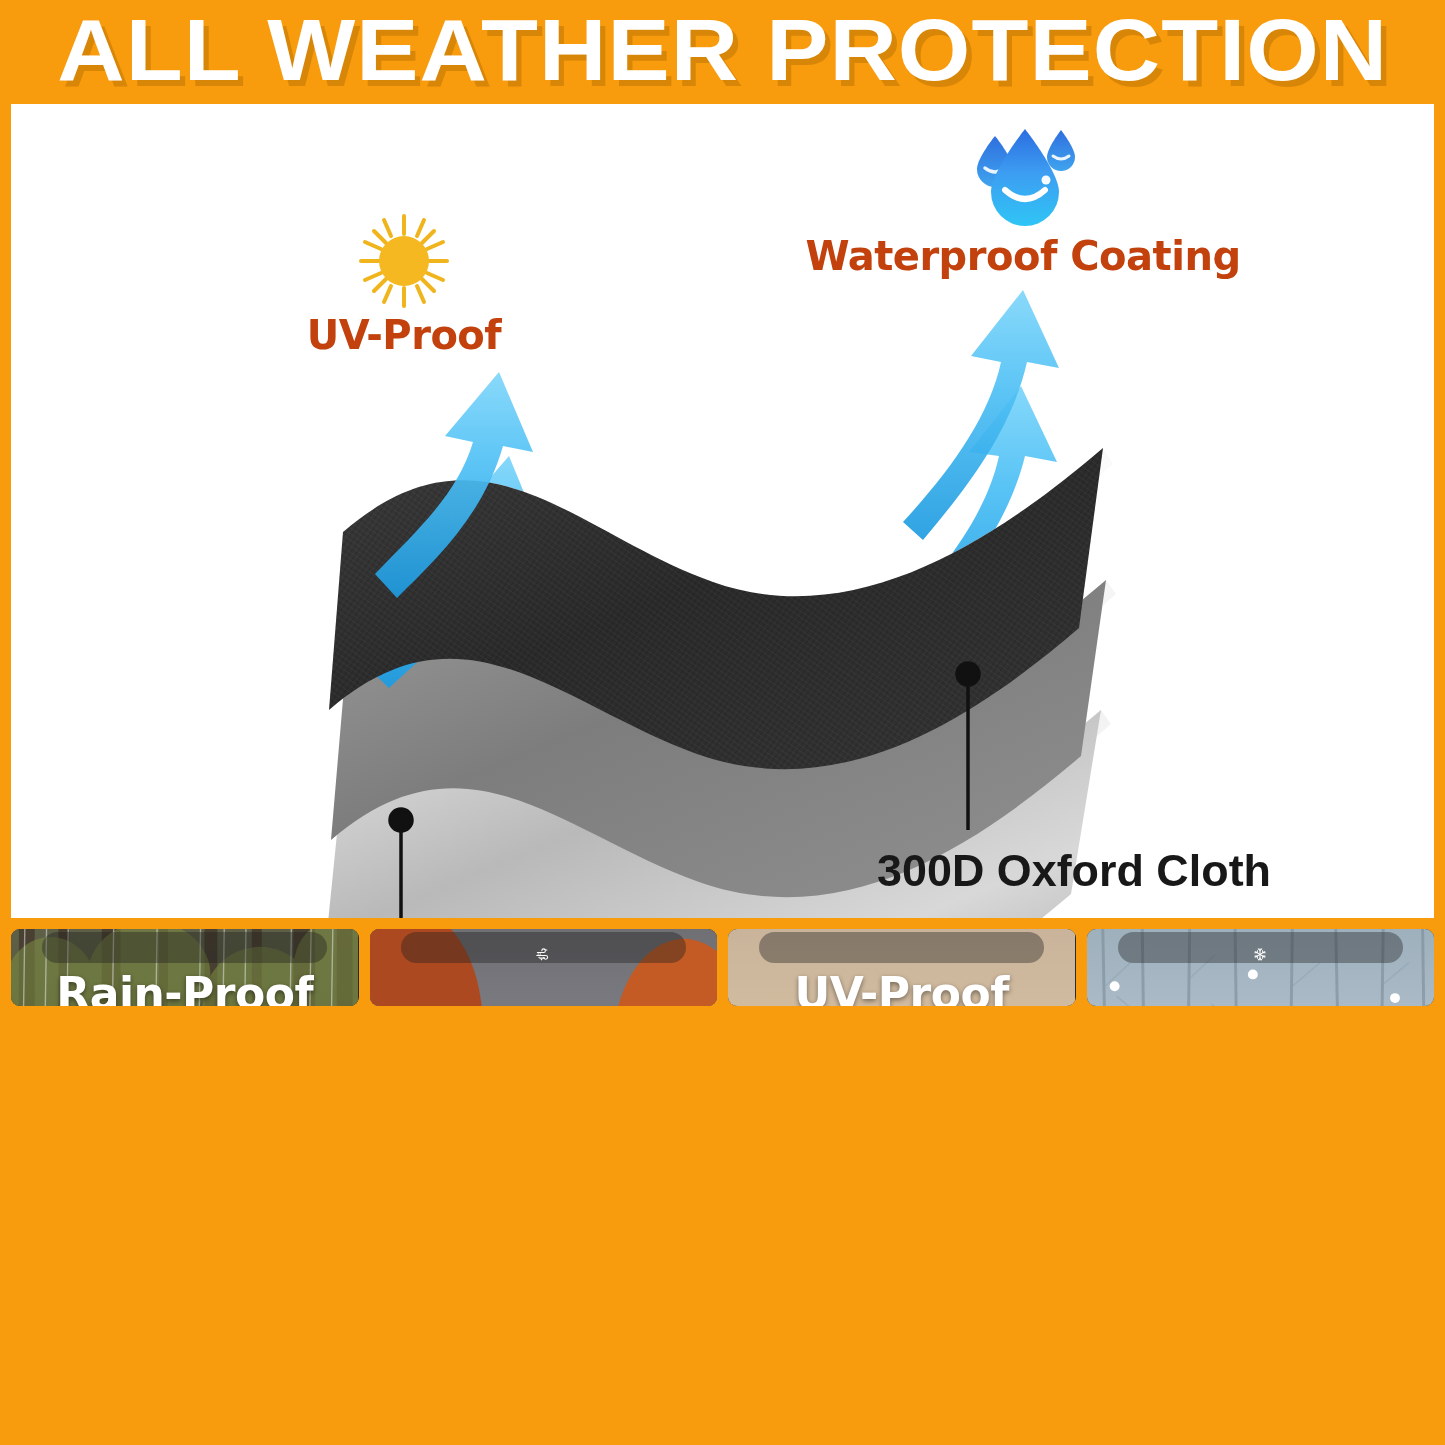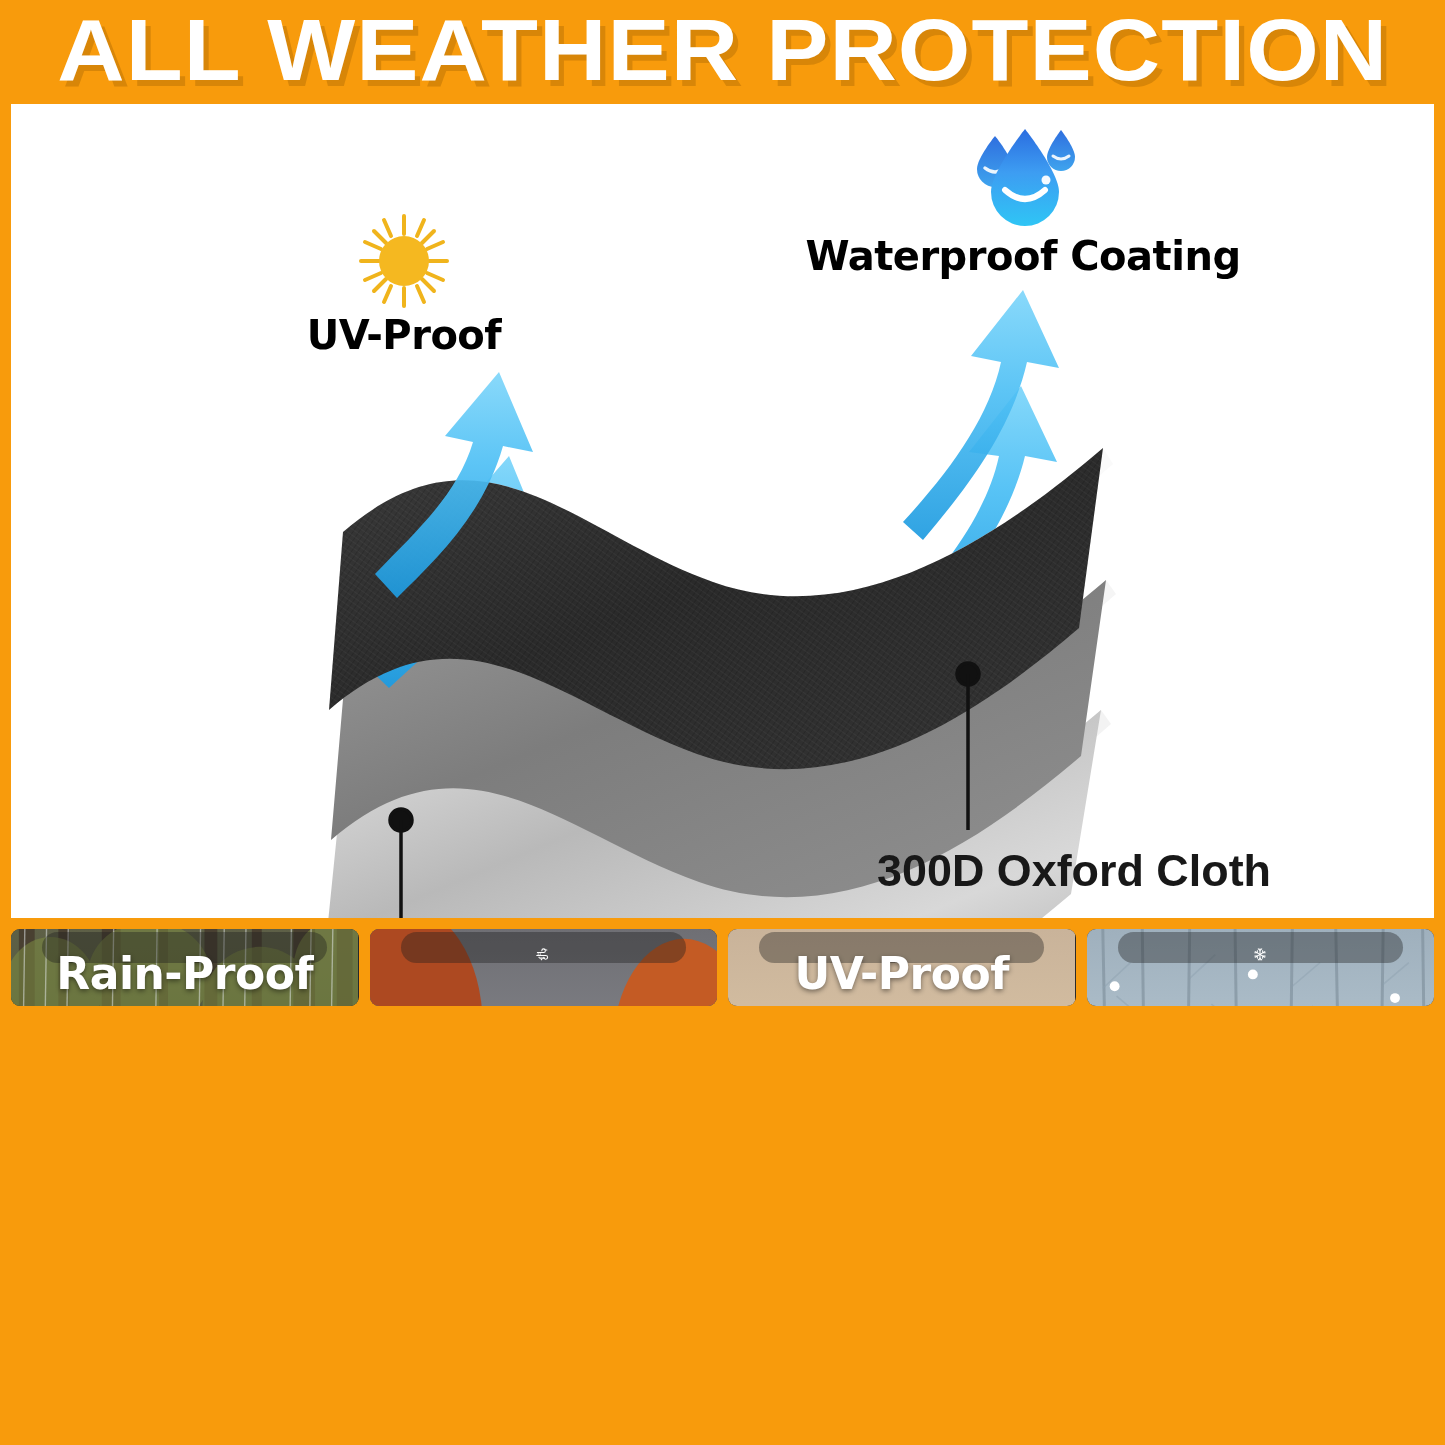--- a/index.html
+++ b/index.html
@@ -59,21 +59,21 @@
     left:268px; top:96px;
     width:250px;
     text-align:center;
   }
   .sun-icon { display:block; margin:0 auto 2px; }
   .callout-label {
     font-family:"DejaVu Sans","Liberation Sans", sans-serif;
     font-weight:bold;
     font-size:40px;
     line-height:46px;
-    color:#000000;
+    color:#c2410c;
     letter-spacing:-0.5px;
     white-space:nowrap;
   }
 
   
   .wp-callout {
     position:absolute;
     left:742px; top:20px;
     width:540px;
     text-align:center;
@@ -134,20 +134,21 @@
   .card-icon { display:block; }
   .card-label {
     font-family:"DejaVu Sans","Liberation Sans", sans-serif;
     font-weight:bold;
     font-size:44px;
     line-height:52px;
     color:#FFFFFF;
     letter-spacing:-0.5px;
     white-space:nowrap;
     text-shadow:0 2px 5px rgba(0,0,0,0.45);
+    margin-top:20px;
   }
 </style>
 </head>
 <body>
 
 <div class="poster">
 
   <div class="header-banner">
     <div class="header-title">ALL WEATHER PROTECTION</div>
   </div>

